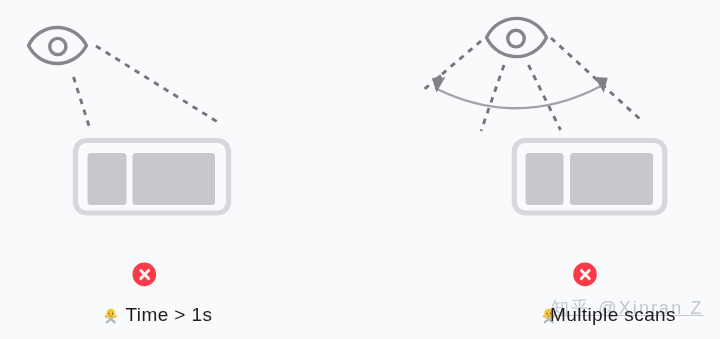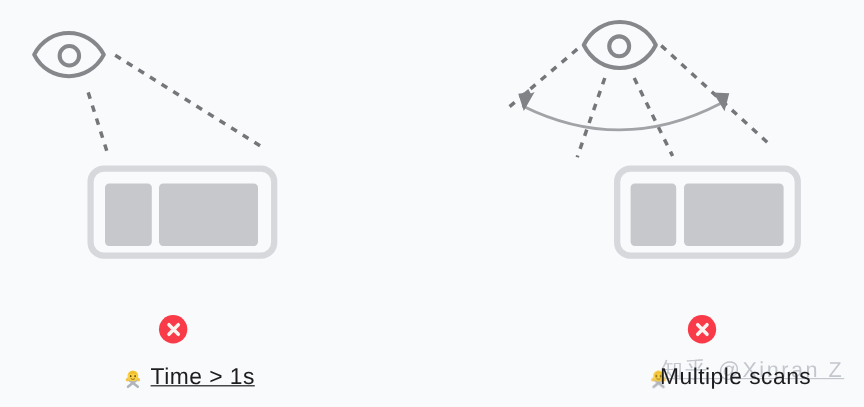--- a/index.html
+++ b/index.html
@@ -91,21 +91,21 @@
       </g>
       <circle cx="8" cy="19.5" r="3.2" fill="#f3c44c"></circle>
       <circle cx="28" cy="19.5" r="3.2" fill="#f3c44c"></circle>
       <circle cx="18" cy="12.6" r="9.9" fill="#fbd144"></circle>
       <path d="M9.5 11 Q 11 4 18 3.5 Q 25 4 26.5 11 Q 22 8 18 8.5 Q 13 8 9.5 11 Z" fill="#f0c030"></path>
       <ellipse cx="14" cy="13" rx="1.5" ry="2.1" fill="#6b4a12"></ellipse>
       <ellipse cx="22" cy="13" rx="1.5" ry="2.1" fill="#6b4a12"></ellipse>
       <path d="M14.8 18 Q 18 20.6 21.2 18" stroke="#6b4a12" stroke-width="1.3" fill="none" stroke-linecap="round"></path>
     </svg>
     </span>
-    <span class="cap-text" style="left:125.5px;top:304.5px;text-decoration:underline;">Time &gt; 1s</span>
+    <span class="cap-text" style="left:125.5px;top:304.5px;">Time &gt; 1s</span>
   </div>
 
   <div class="caption">
     <span class="emoji-wrap" style="left:540.5px;top:306.5px;">
     <svg class="emoji" width="15.5" height="17.5" viewBox="1 1 34 34">
       <g stroke="#b0b5bb" stroke-width="4.6" stroke-linecap="round">
         <line x1="9" y1="32.5" x2="27" y2="18"></line>
         <line x1="27" y1="32.5" x2="9" y2="18"></line>
       </g>
       <circle cx="8" cy="19.5" r="3.2" fill="#f3c44c"></circle>

